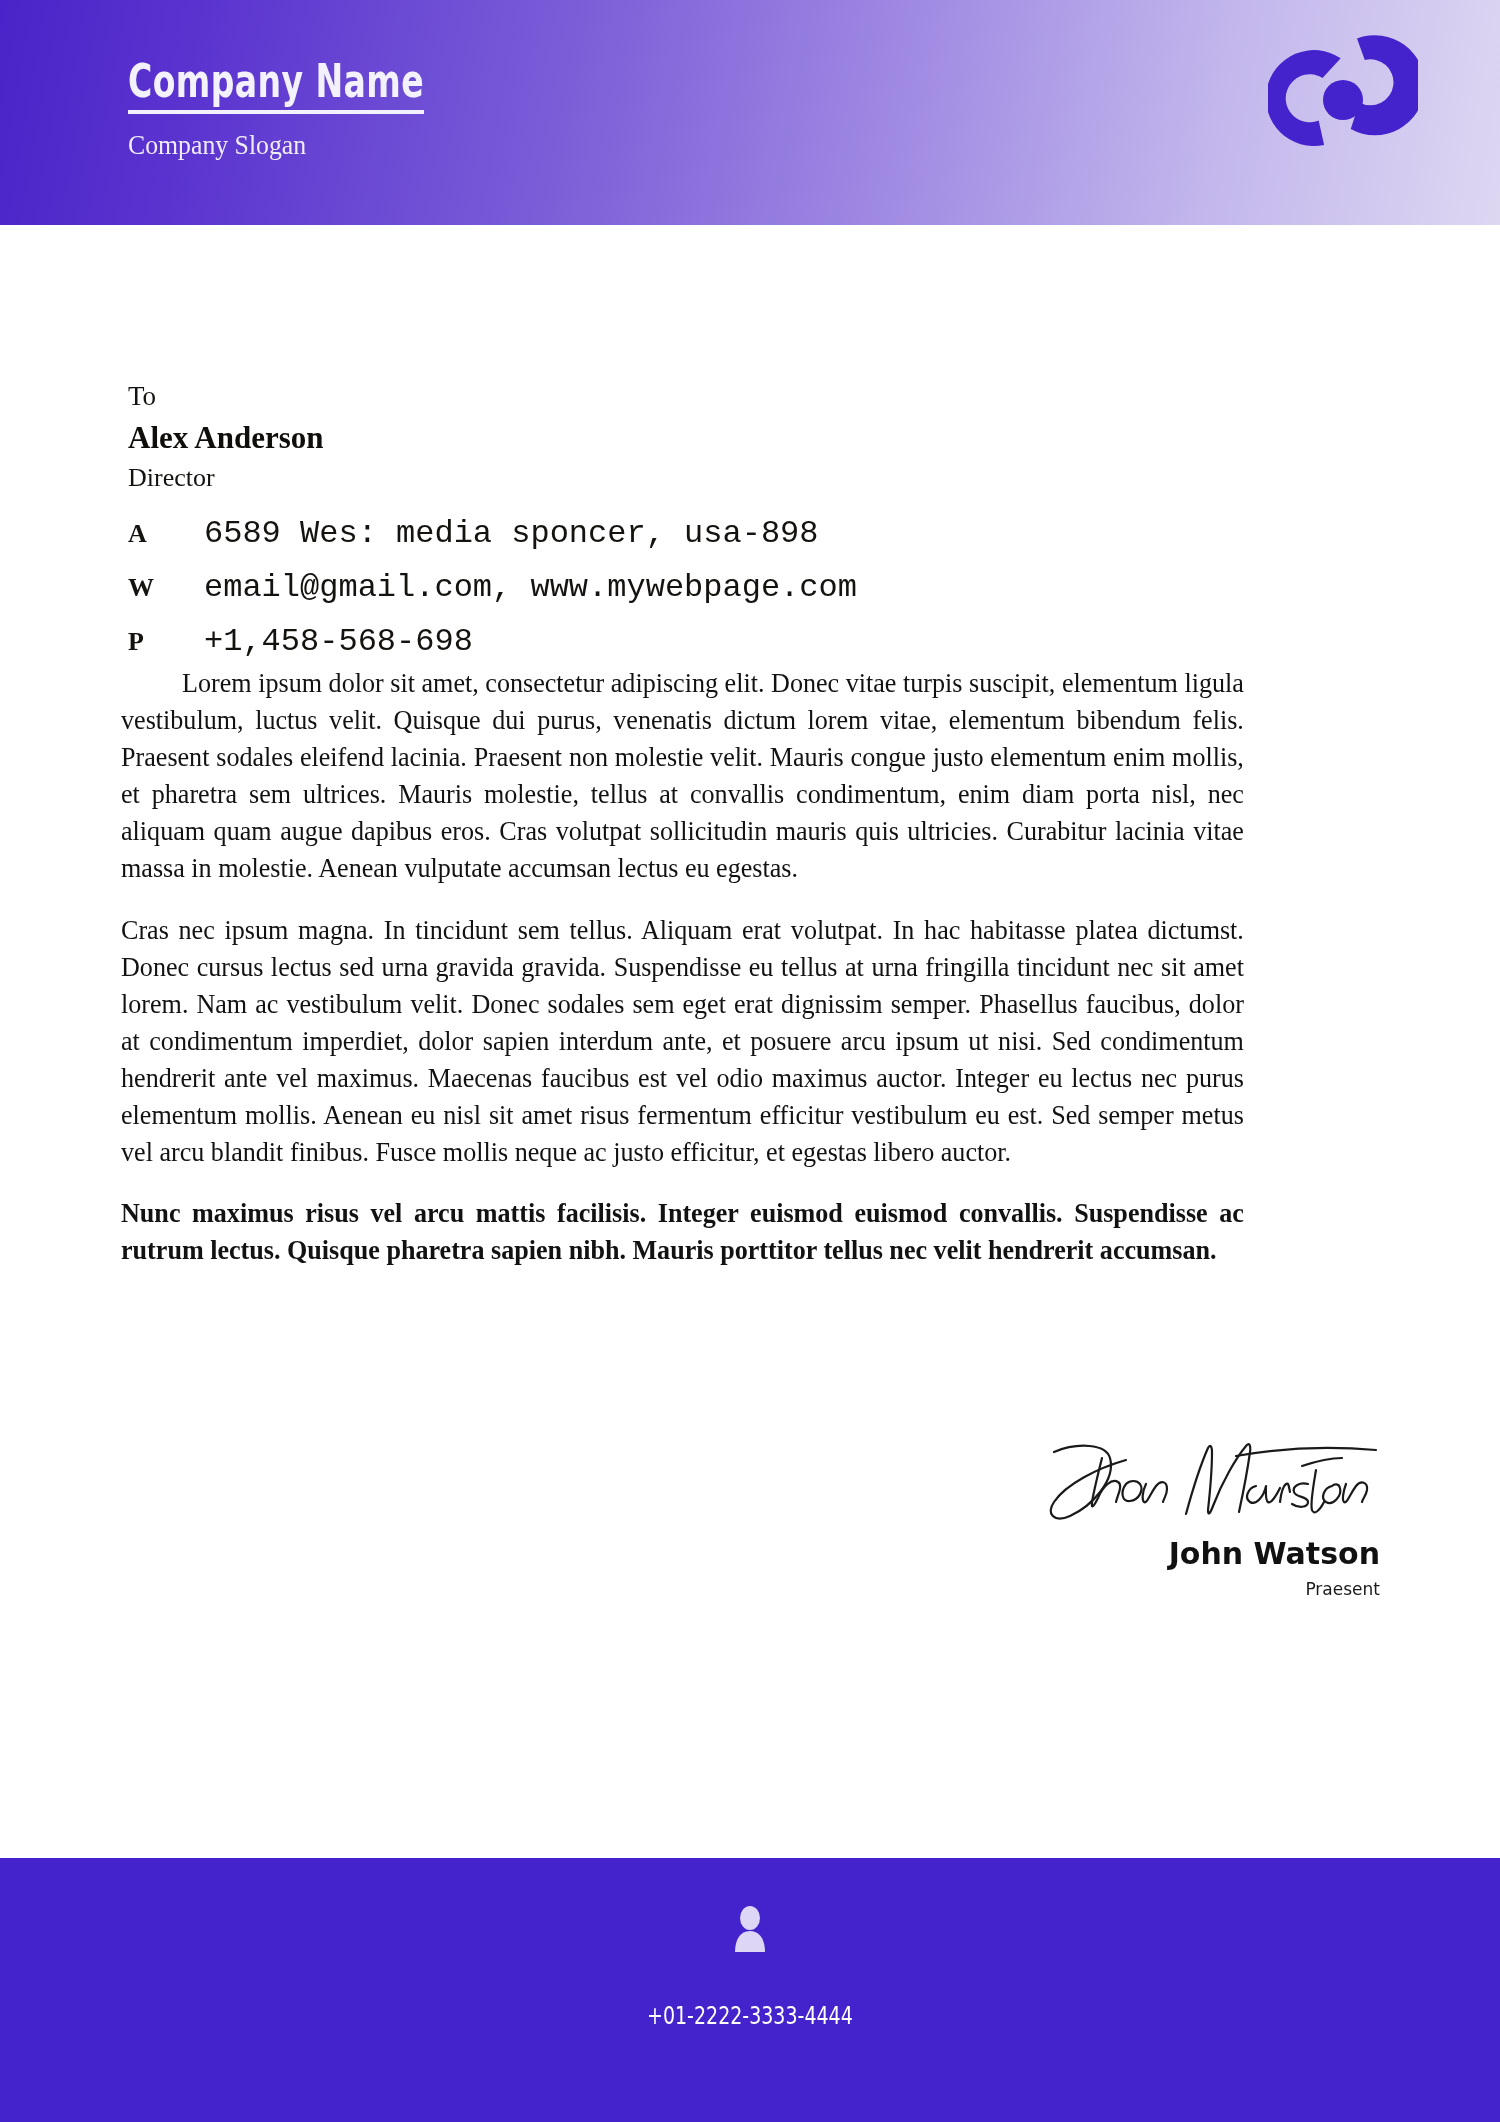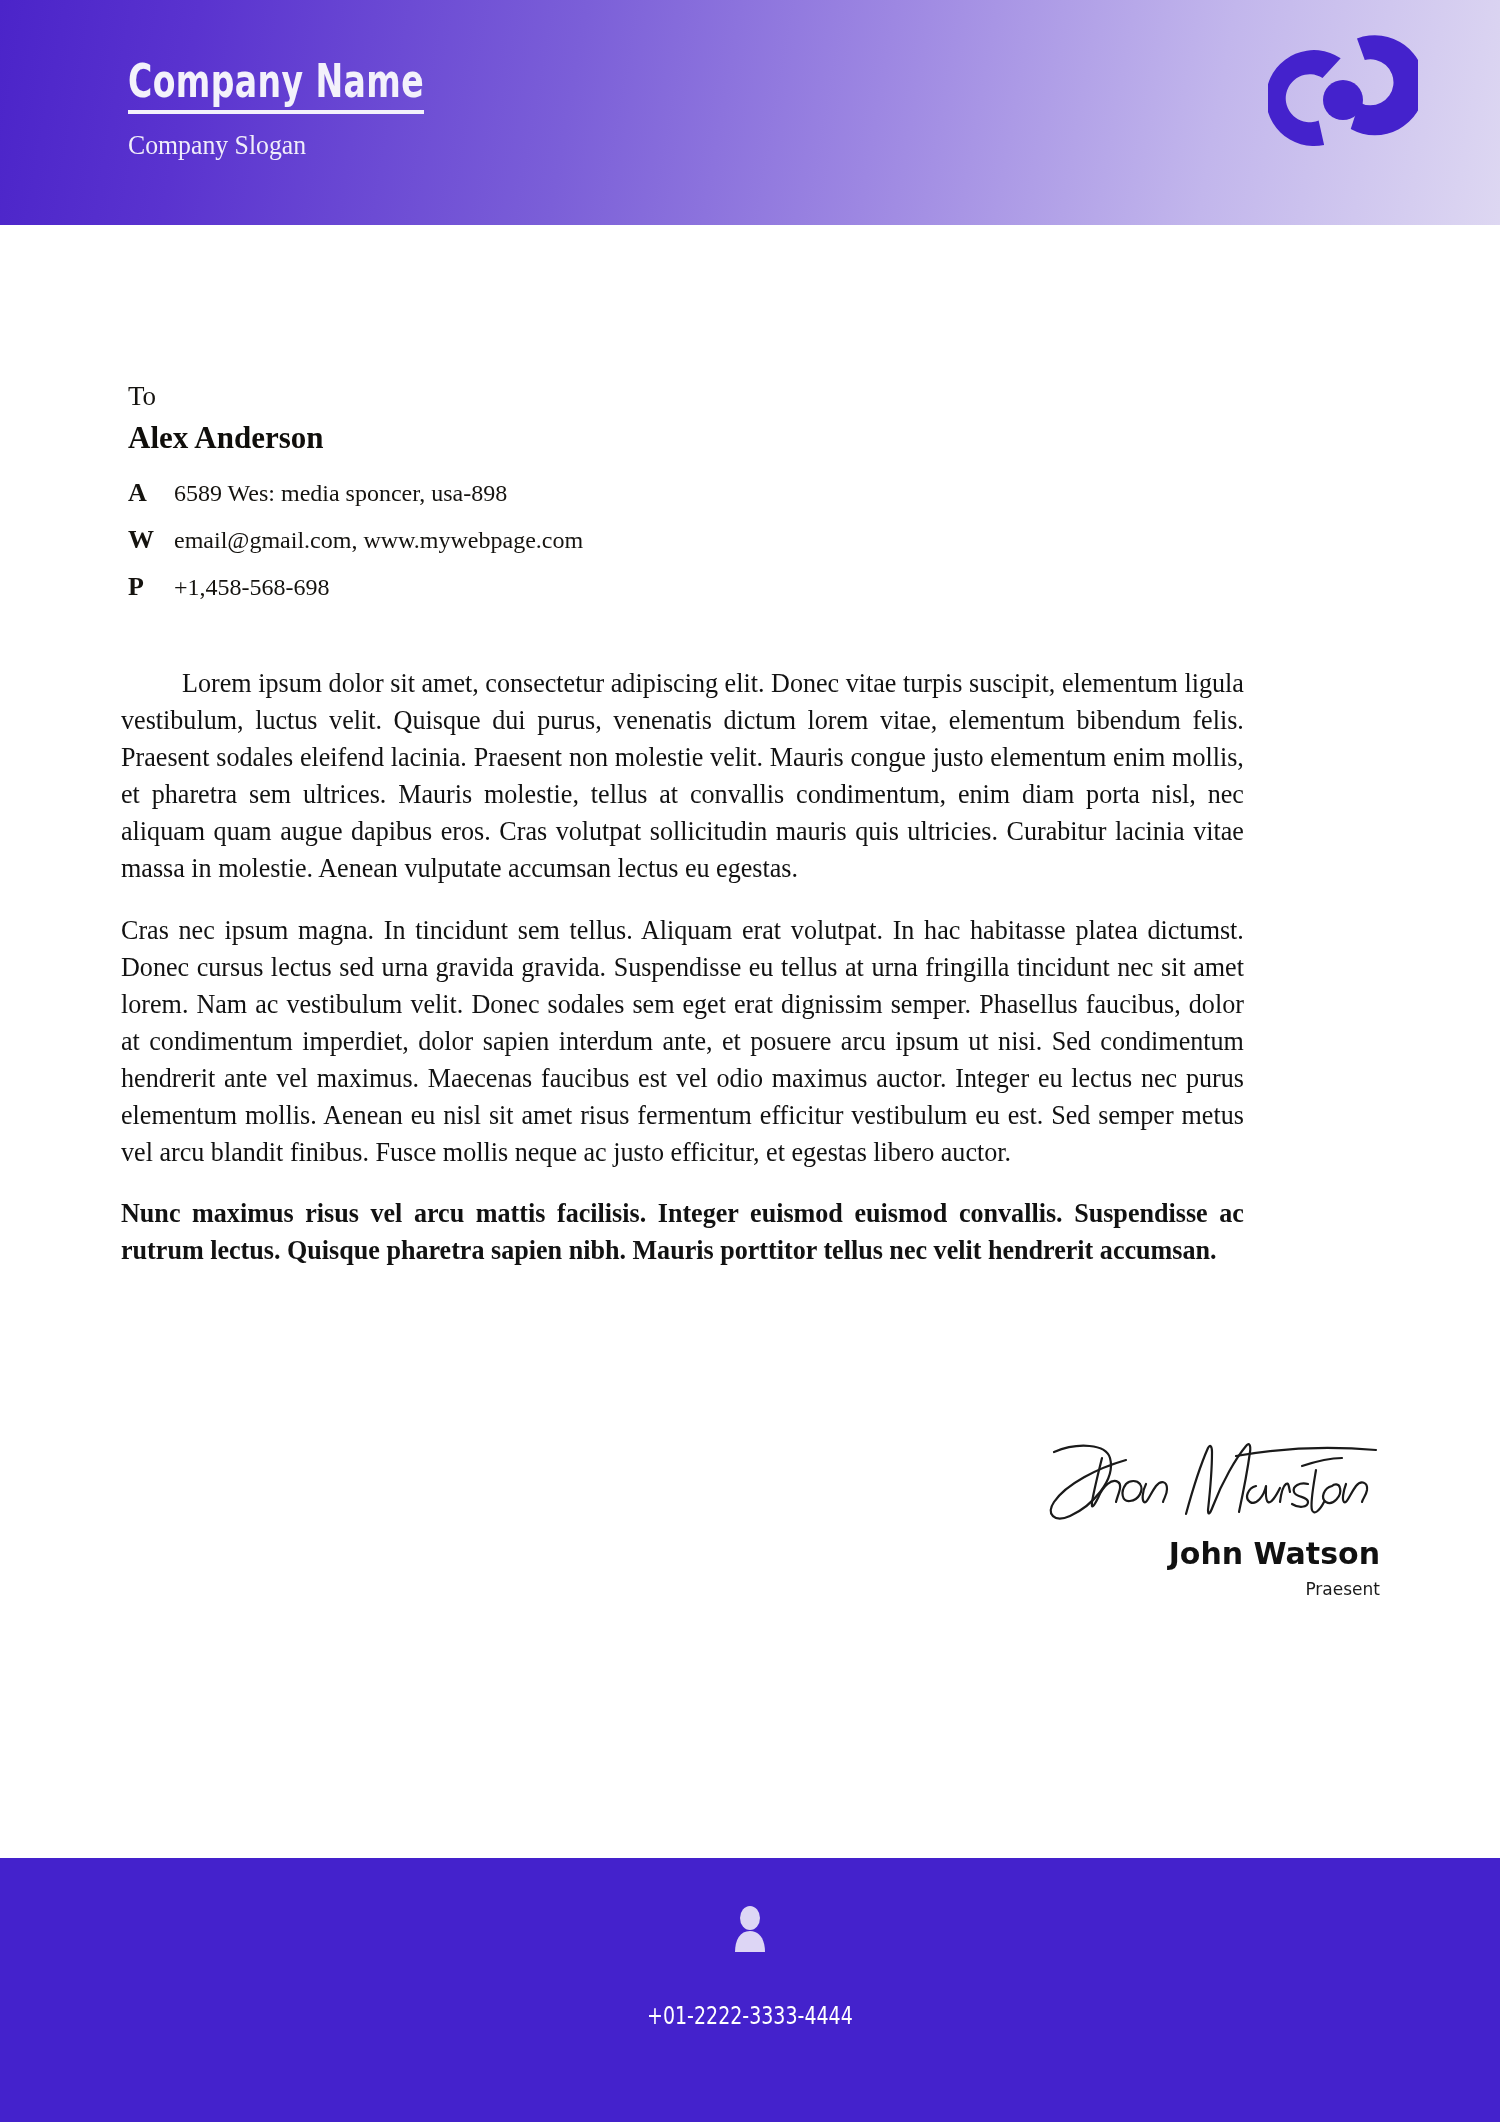--- a/index.html
+++ b/index.html
@@ -107,24 +107,25 @@
   }
   .contact-key {
     font-family: "Liberation Serif", serif;
     font-weight: 700;
     font-size: 26px;
     color: #15130f;
     width: 46px;
     flex: 0 0 46px;
   }
   .contact-val {
-    font-family: Liberation Serif, serif;
-    font-size: 24px;
+    font-family: Liberation Mono, monospace;
+    font-size: 32px;
     color: #15130f;
     white-space: nowrap;
+    margin-left: 30px;
   }
 
   .letter-body {
     position: absolute;
     left: 121px;
     top: 440px;
     width: 1140px;
   }
   .para {
     font-family: "Liberation Serif", serif;
@@ -222,20 +223,21 @@
       <circle cx="75" cy="82" r="20" fill="#4422cc"></circle>
     </svg>
   </div>
 </div>
 
 <div class="page">
 
   <div class="recipient">
     <div class="rec-to">To</div>
     <div class="rec-name">Alex Anderson</div>
+    <div class="rec-role">Director</div>
 
     <div class="contact-list">
       <div class="contact-row">
         <span class="contact-key">A</span>
         <span class="contact-val">6589 Wes: media sponcer, usa-898</span>
       </div>
       <div class="contact-row">
         <span class="contact-key">W</span>
         <span class="contact-val">email@gmail.com, www.mywebpage.com</span>
       </div>

